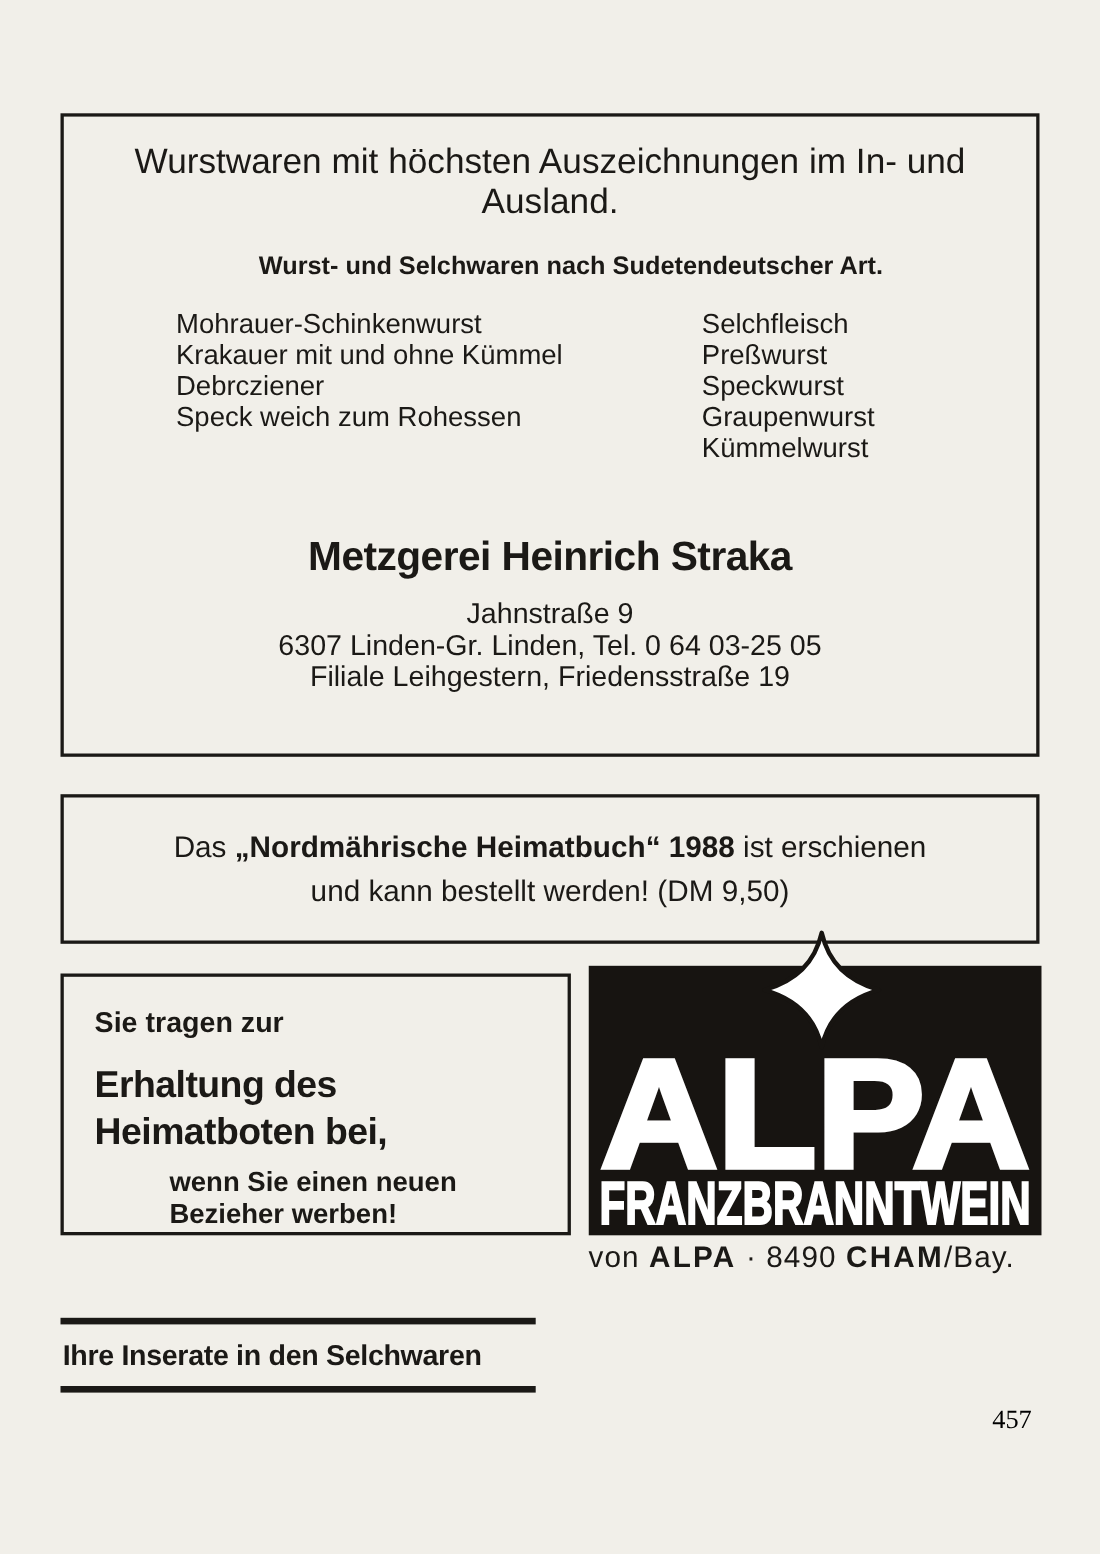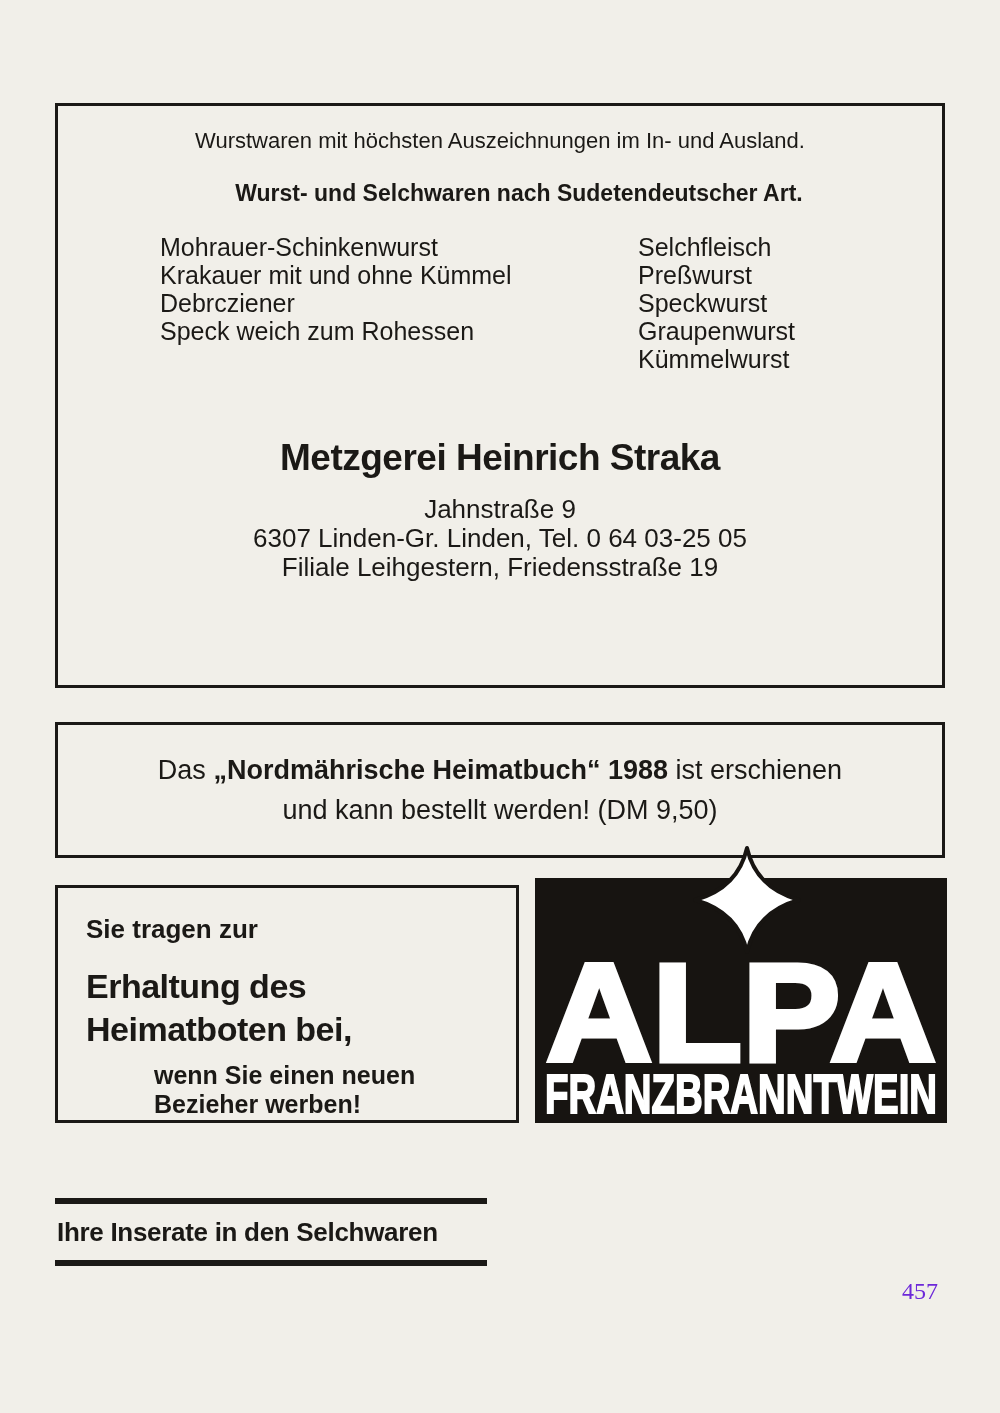--- a/index.html
+++ b/index.html
@@ -13,21 +13,21 @@
   }
   .page{position:absolute;inset:0;}
 
   
   .box{position:absolute;border:3px solid #1b1916;background:transparent;box-sizing:border-box;}
   .straka{left:55px;top:103px;width:890px;height:585px;text-align:center;}
   .straka-headline{
     margin:46px 10px 0 10px;
     font-size:38px;font-weight:bold;letter-spacing:-0.5px;
   }
-  .straka-subline{margin:22px 0 0 0;font-size:22px;font-weight:normal;}
+  .straka-subline{margin:22px 0 0 0;font-size:32px;font-weight:normal;}
   .straka-tagline{margin:26px 0 0 0;font-size:23px;font-weight:bold;padding-left:38px;}
   .product-cols{
     display:flex;text-align:left;margin-top:26px;
   }
   .product-col{list-style:none;margin:0;padding:0;font-size:25px;line-height:28px;}
   .product-col li{white-space:pre;}
   .col-left{margin-left:102px;width:470px;}
   .col-right{margin-left:8px;}
   .straka-company{margin:64px 0 0 0;font-size:37px;font-weight:bold;letter-spacing:-0.5px;}
   .straka-address{margin:16px 0 0 0;font-size:26px;line-height:29px;font-weight:normal;}
@@ -58,21 +58,21 @@
   
   .inserate{position:absolute;left:55px;top:1198px;width:432px;}
   .rule{height:6px;background:#1b1916;}
   .inserate-text{
     padding:13px 2px 12px 2px;font-size:26px;font-weight:bold;letter-spacing:-0.3px;
   }
 
   
   .page-number{
     position:absolute;right:62px;top:1278px;
-    font-family:"Liberation Serif", serif;font-size:24px;color:#6d28d9;
+    font-family:"Liberation Serif", serif;font-size:24px;color:#000000;
   }
 </style>
 </head>
 <body>
 
 <div class="page">
 
   <div class="box straka">
     <div class="straka-subline">Wurstwaren mit höchsten Auszeichnungen im In- und Ausland.</div>
     <div class="straka-tagline">Wurst- und Selchwaren nach Sudetendeutscher Art.</div>
@@ -120,20 +120,26 @@
     </div>
   </div>
 
   <div class="alpa-wrap">
     <svg class="alpa-svg" width="412" height="280" viewBox="0 0 412 280">
       <rect x="0" y="33" width="412" height="245" fill="#171411"></rect>
       <path d="M 212,3 Q 221,43 264,55 Q 221,67 212,107 Q 203,67 160,55 Q 203,43 212,3 Z" fill="#ffffff" stroke="#171411" stroke-width="4" stroke-linejoin="round"></path>
       <text x="11" y="216" textLength="390" lengthAdjust="spacingAndGlyphs" font-family="Liberation Sans, sans-serif" font-weight="bold" font-size="140" fill="#ffffff" stroke="#ffffff" stroke-width="5">ALPA</text>
       <text x="10" y="268" textLength="392" lengthAdjust="spacingAndGlyphs" font-family="Liberation Sans, sans-serif" font-weight="bold" font-size="55" fill="#ffffff" stroke="#ffffff" stroke-width="2">FRANZBRANNTWEIN</text>
     </svg>
+    <div class="alpa-caption">
+      <span>von</span>
+      <span class="bold">ALPA</span>
+      <span>· 8490</span>
+      <span class="bold">CHAM</span><span>/Bay.</span>
+    </div>
   </div>
 
   <div class="inserate">
     <div class="rule"></div>
     <div class="inserate-text">Ihre Inserate in den Selchwaren</div>
     <div class="rule"></div>
   </div>
 
   <div class="page-number">457</div>
 

